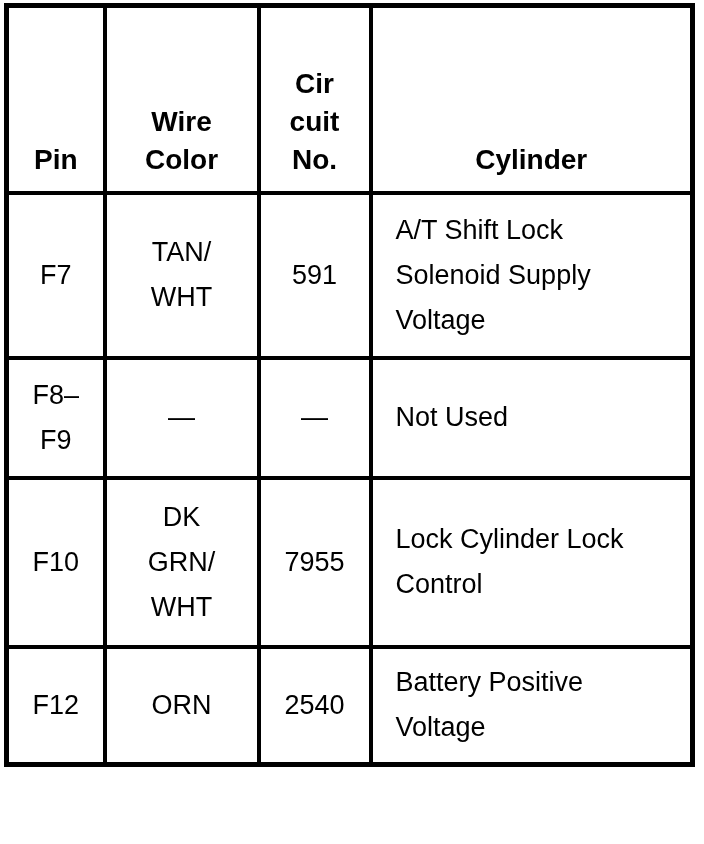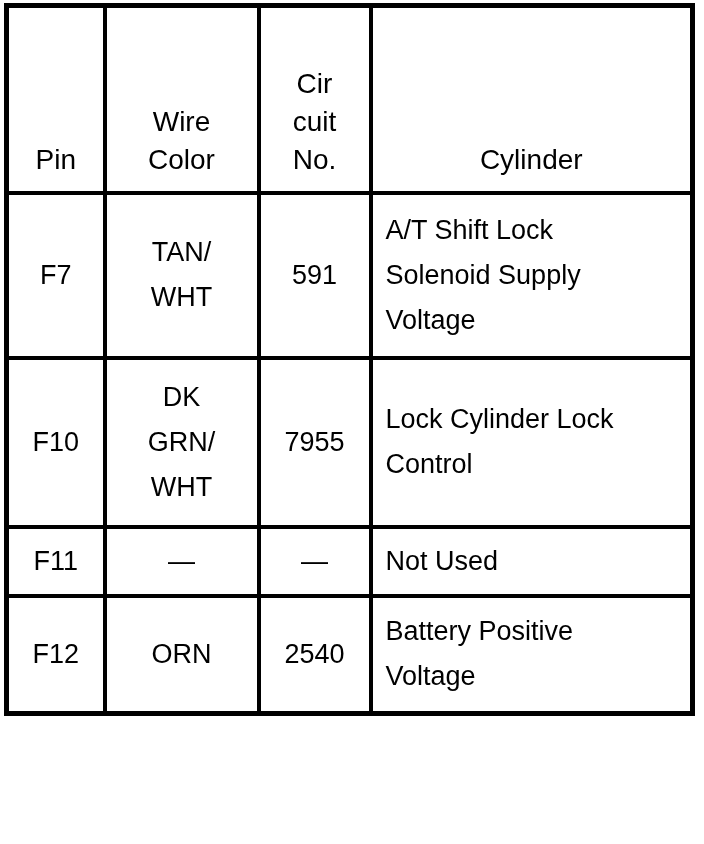--- a/index.html
+++ b/index.html
@@ -40,38 +40,38 @@
   
   tr.r-header { height: 187px; }
   tr.r-0 { height: 165px; }
   tr.r-1 { height: 120px; }
   tr.r-2 { height: 169px; }
   tr.r-3 { height: 69px; }
   tr.r-4 { height: 118px; }
   
   table.pinout th {
     font-size: 28px;
-    font-weight: normal;
+    font-weight: bold;
     line-height: 38px;
     vertical-align: bottom;
     text-align: center;
     padding: 0 2px 12px 2px;
   }
   
   table.pinout td {
     font-size: 27px;
     font-weight: normal;
     line-height: 45px;
     vertical-align: middle;
     text-align: center;
     padding: 0 2px;
   }
   table.pinout td.fn {
     text-align: left;
-    padding-left: 13px;
+    padding-left: 23px;
     padding-right: 6px;
   }
 </style>
 </head>
 <body>
 
 <div class="page">
   <table class="pinout">
     <colgroup>
       <col class="c-pin">
@@ -91,34 +91,35 @@
       </tr>
       <tr class="r-0">
         <td>F7</td>
         <td>TAN/
 WHT</td>
         <td>591</td>
         <td class="fn">A/T Shift Lock
 Solenoid Supply
 Voltage</td>
       </tr>
+      <tr class="r-1">
+        <td>F8–
+F9</td>
+        <td>—</td>
+        <td>—</td>
+        <td class="fn">Not Used</td>
+      </tr>
       <tr class="r-2">
         <td>F10</td>
         <td>DK
 GRN/
 WHT</td>
         <td>7955</td>
         <td class="fn">Lock Cylinder Lock
 Control</td>
-      </tr>
-      <tr class="r-3">
-        <td>F11</td>
-        <td>—</td>
-        <td>—</td>
-        <td class="fn">Not Used</td>
       </tr>
       <tr class="r-4">
         <td>F12</td>
         <td>ORN</td>
         <td>2540</td>
         <td class="fn">Battery Positive
 Voltage</td>
       </tr>
     </tbody>
   </table>

